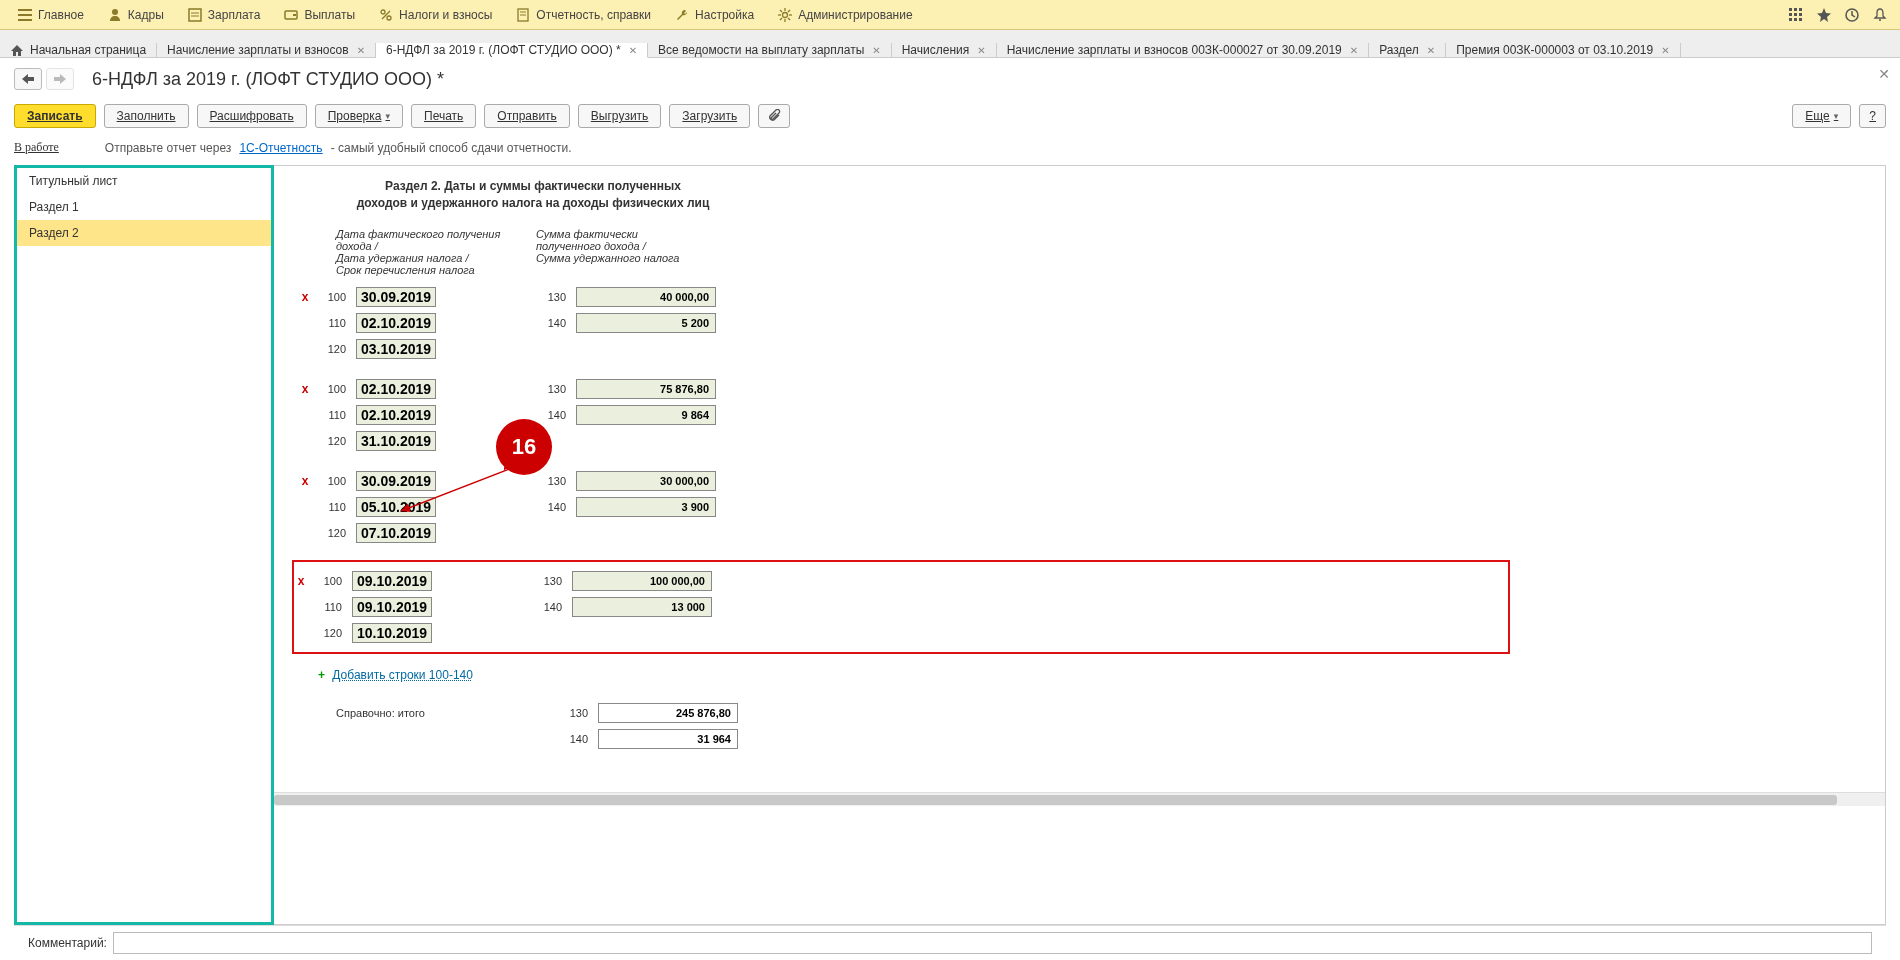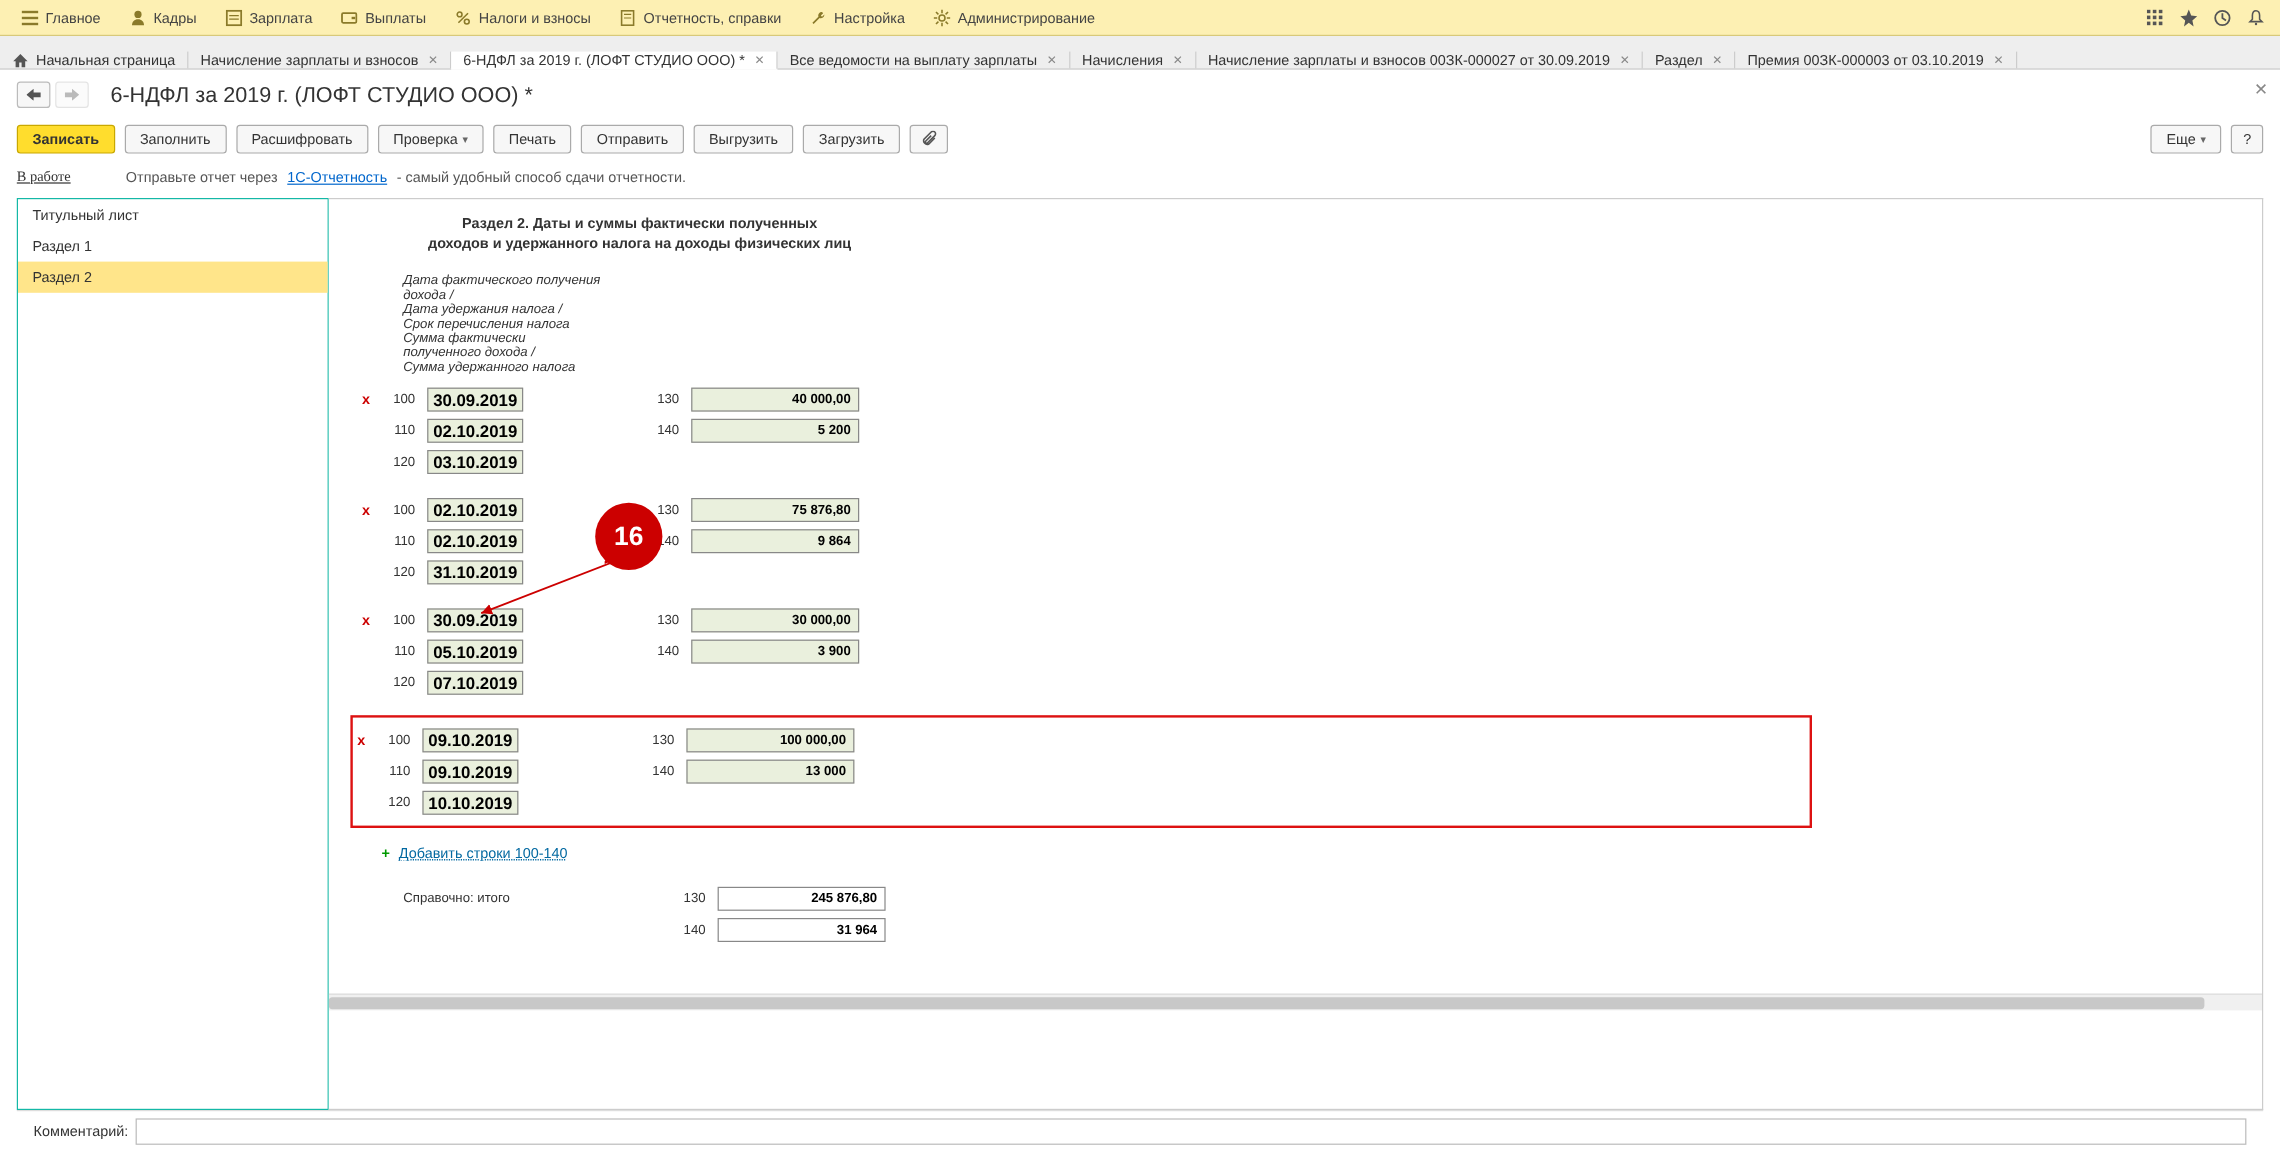--- a/index.html
+++ b/index.html
@@ -21,44 +21,44 @@
 
 
 .content { position: relative; padding: 10px 14px 0 14px; height: calc(100vh - 58px); display: flex; flex-direction: column; }
 .navbtns { display: flex; gap: 4px; margin-right: 18px; }
 .navbtn { border: 1px solid #bbb; background: #f7f7f7; width: 28px; height: 22px; display: flex; align-items: center; justify-content: center; cursor: pointer; border-radius: 3px; }
 .titlebar { display: flex; align-items: center; margin-bottom: 14px; }
 .pagetitle { font-size: 18px; color: #333; }
 .closex { position: absolute; right: 10px; top: 8px; color: #888; cursor: pointer; font-size: 14px; }
 
 
-.toolbar { display: flex; gap: 8px; align-items: center; margin-bottom: 12px; }
+.toolbar { display: flex; gap: 8px; align-items: center; margin-bottom: 12px; text-decoration: underline; }
 .btn { border: 1px solid #aaa; background: #f7f7f7; padding: 4px 12px; border-radius: 3px; cursor: pointer; font-size: 12px; height: 24px; display: flex; align-items: center; }
 .btn.primary { background: #ffdd2d; border-color: #c9a800; font-weight: bold; }
 .btn.dd::after { content: " ▾"; font-size: 9px; color: #666; margin-left: 4px; }
 .toolbar .flexspace { flex: 1; }
 .btn.iconbtn { padding: 4px 8px; }
 .btn.help { padding: 4px 9px; }
 
 
 .statusline { display: flex; align-items: center; gap: 8px; margin-bottom: 10px; font-size: 12px; color: #555; }
 .statusline .statusl { text-decoration: underline; color: #333; cursor: pointer; font-family: Liberation Serif, serif; }
 .statusline .reportlink { color: #0066cc; text-decoration: underline; cursor: pointer; }
 
 
 .mainsplit { display: flex; flex: 1; border-top: 0; min-height: 0; }
-.sidenav { width: 260px; border: 1px solid #14b8a6; background: #fff; }
+.sidenav { width: 260px; border: 3px solid #14b8a6; background: #fff; }
 .sidenav .sitem { padding: 6px 12px; cursor: pointer; }
 .sidenav .sitem.active { background: #ffe58a; }
 .docpane { flex: 1; border: 1px solid #ccc; border-left: none; position: relative; overflow: auto; background: #fff; }
 .doccontent { padding: 12px 24px 40px 24px; position: relative; width: 1260px; }
 
 .sectiontitle { text-align: center; font-weight: bold; font-size: 12px; margin-bottom: 16px; line-height: 1.4; }
 
-.colheaders { display: flex; font-style: italic; font-size: 11px; color: #333; margin-bottom: 8px; margin-left: 38px; flex-direction: column; }
+.colheaders { display: flex; font-style: italic; font-size: 11px; color: #333; margin-bottom: 8px; margin-left: 38px; }
 .colheaders .ch1 { width: 200px; }
 .colheaders .ch2 { width: 160px; }
 
 .blockwrap { margin-bottom: 14px; position: relative; }
 .blockwrap.highlight { border: 2px solid #d11; padding: 6px 4px 6px 0; margin-left: -6px; }
 .rowline { display: flex; align-items: center; height: 26px; gap: 10px; }
 .delx { width: 14px; text-align: center; color: #c00; font-weight: bold; cursor: pointer; font-size: 12px; }
 .delx.empty { color: transparent; }
 .code { width: 24px; text-align: right; font-size: 11px; color: #333; }
 .dateinp { width: 80px; height: 20px; border: 1px solid #888; background: #eaf0dd; text-align: center; font-size: 14px; font-weight: bold; }

